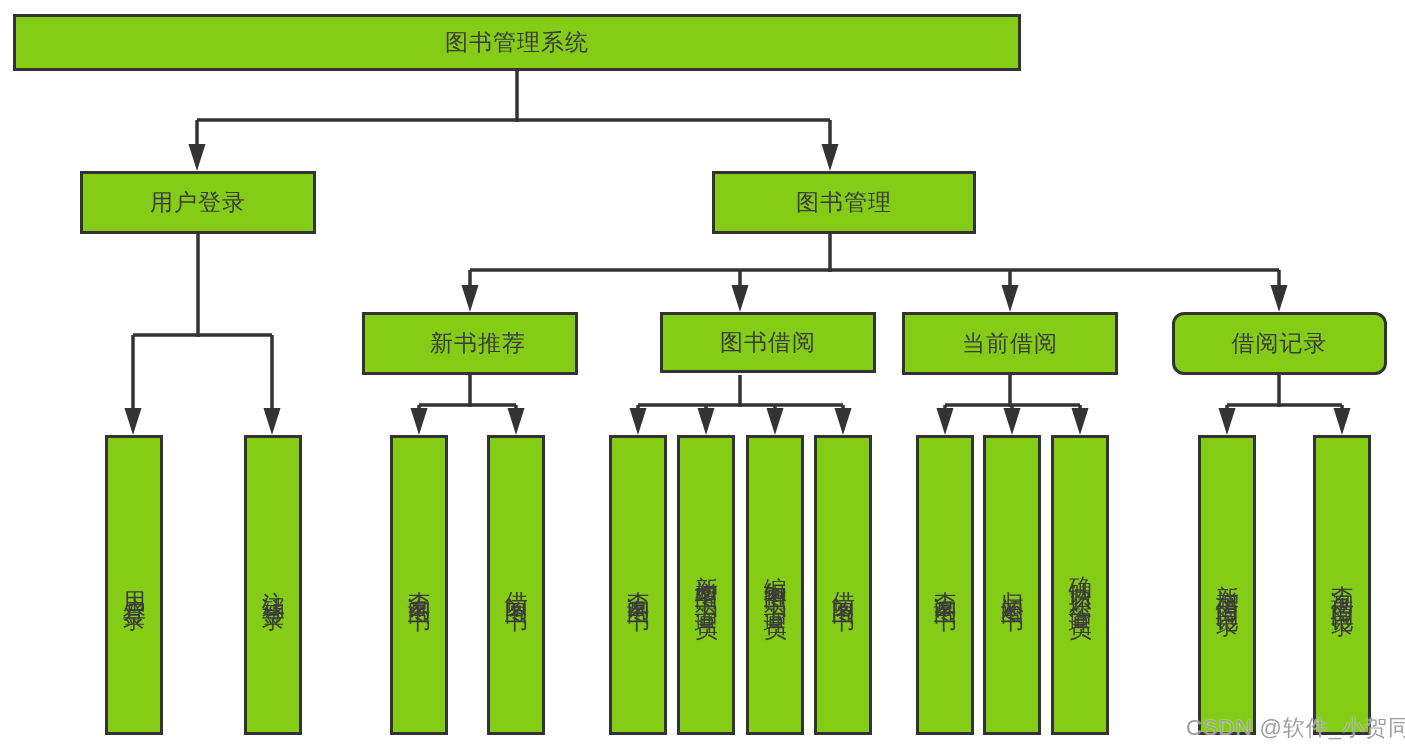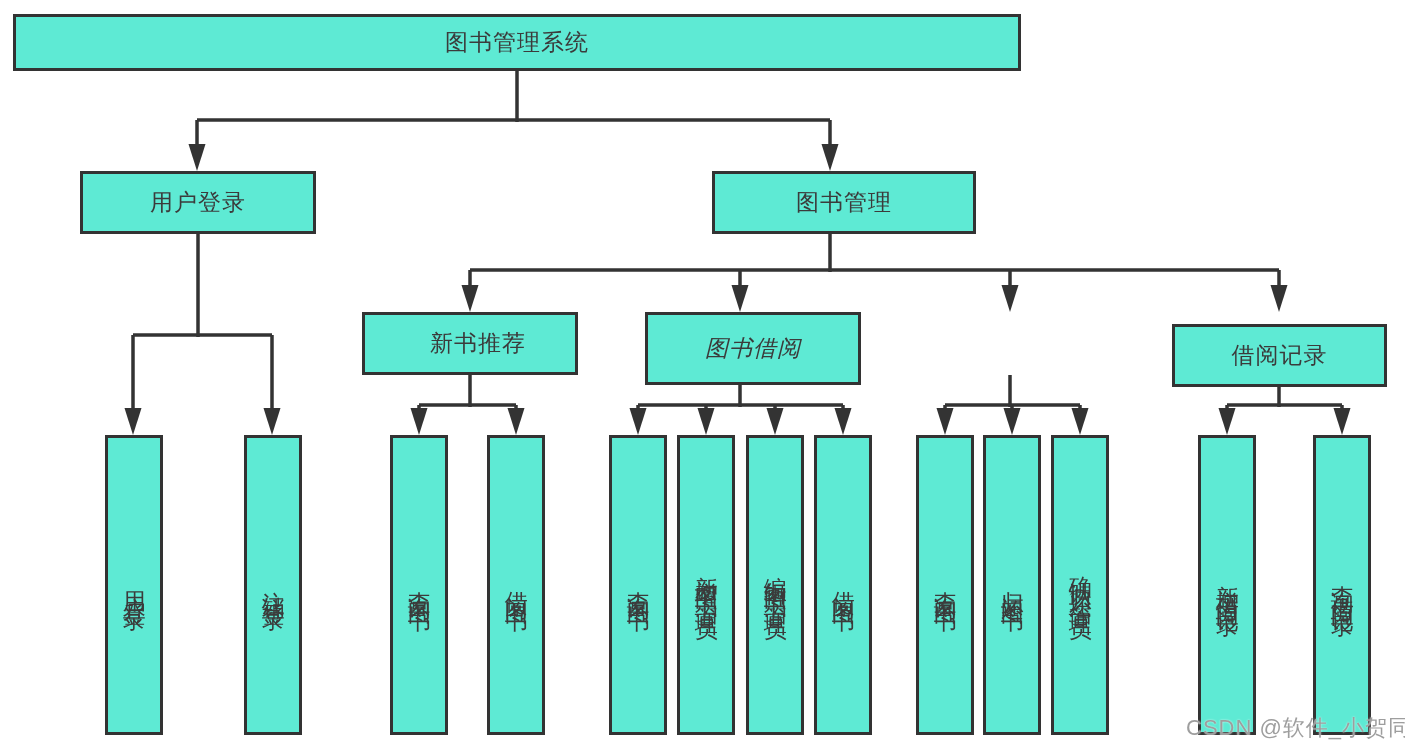--- a/index.html
+++ b/index.html
@@ -14,44 +14,44 @@
   svg.connectors {
     position: absolute;
     left: 0; top: 0;
     width: 1405px; height: 747px;
     z-index: 1;
   }
   .node {
     position: absolute;
     box-sizing: border-box;
     border: 3px solid #333333;
-    background: #5eead4;
+    background: #84cc16;
     color: #3b3b3b;
     display: flex;
     align-items: center;
     justify-content: center;
     z-index: 2;
   }
   .hbox { font-size: 23px; letter-spacing: 1px; }
   .vbox { font-size: 23px; }
   .vtext {
     writing-mode: vertical-rl;
     text-orientation: mixed;
     letter-spacing: 6px;
     line-height: 1.1;
     white-space: nowrap;
   }
   
   .n-root   { left: 13px;   top: 14px;  width: 1008px; height: 57px; }
   .n-login  { left: 80px;   top: 171px; width: 236px;  height: 63px; }
   .n-mgmt   { left: 712px;  top: 171px; width: 264px;  height: 63px; }
   .n-newrec { left: 362px;  top: 312px; width: 216px;  height: 63px; padding-left: 16px; }
-  .n-borrow { left: 645px;  top: 312px; width: 216px;  height: 73px; font-style: italic; }
+  .n-borrow { left: 660px;  top: 312px; width: 216px;  height: 61px; }
   .n-current{ left: 902px;  top: 312px; width: 216px;  height: 63px; }
-  .n-record { left: 1172px; top: 324px; width: 215px;  height: 63px; }
+  .n-record { left: 1172px; top: 312px; width: 215px;  height: 63px; border-radius: 12px; }
   .leaf { top: 435px; width: 58px; height: 300px; }
   .l1  { left: 105px; }
   .l2  { left: 244px; }
   .l3  { left: 390px; }
   .l4  { left: 487px; }
   .l5  { left: 609px; }
   .l6  { left: 677px; }
   .l7  { left: 746px; }
   .l8  { left: 814px; }
   .l9  { left: 916px; }
@@ -119,20 +119,23 @@
   <div class="node hbox n-mgmt">
     <span>图书管理</span>
   </div>
 
   <div class="node hbox n-newrec">
     <span>新书推荐</span>
   </div>
   <div class="node hbox n-borrow">
     <span>图书借阅</span>
   </div>
+  <div class="node hbox n-current">
+    <span>当前借阅</span>
+  </div>
   <div class="node hbox n-record">
     <span>借阅记录</span>
   </div>
 
   <div class="node vbox leaf l1">
     <span class="vtext">用户登录</span>
   </div>
   <div class="node vbox leaf l2">
     <span class="vtext">注销登录</span>
   </div>

